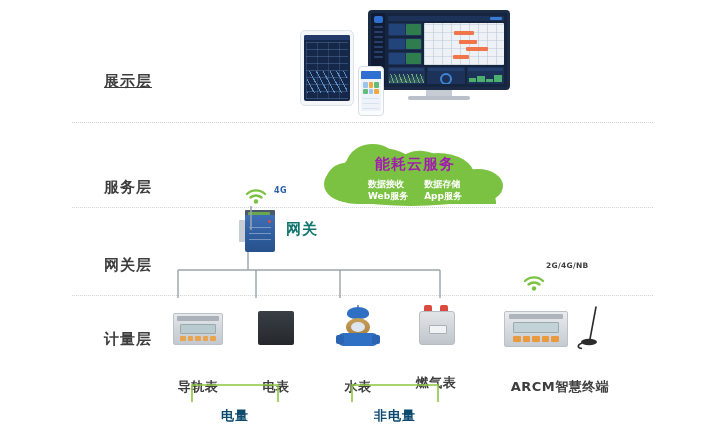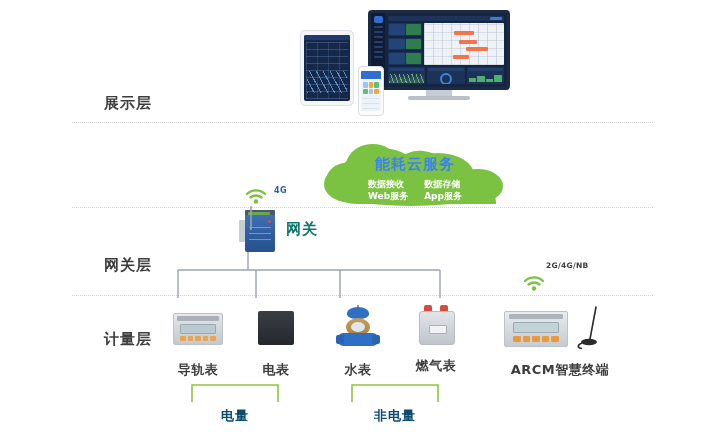--- a/index.html
+++ b/index.html
@@ -36,21 +36,21 @@
   .layer-label {
     position: absolute;
     left: 104px;
     width: 90px;
     font-size: 15px;
     font-weight: 700;
     letter-spacing: 1px;
     color: #3d3d3d;
     white-space: nowrap;
   }
-  .layer-label.l1 { top: 94px; }
+  .layer-label.l1 { top: 72px; text-decoration: underline; }
   .layer-label.l2 { top: 178px; }
   .layer-label.l3 { top: 256px; }
   .layer-label.l4 { top: 330px; }
 
   
   .display-layer {
     position: absolute;
     left: 300px;
     top: 8px;
     width: 240px;
@@ -152,21 +152,21 @@
   .ph-grid i.g { background:#63bd7a;}
   .ph-rows { position:absolute; left:2px; right:2px; top:26px; bottom:2px;
     background: repeating-linear-gradient(0deg, #d6e2ef 0 1px, transparent 1px 5px);}
 
   
   .cloud-wrap { position:absolute; left: 320px; top: 142px; width: 190px; height: 66px; }
   .cloud-svg { position:absolute; inset:0; }
   .cloud-text { position:absolute; inset:0; text-align:center; }
   .cloud-title {
     position:absolute; left:0; right:0; top:13px;
-    font-size: 15px; font-weight: 700; color:#3b82f6; letter-spacing:1px;
+    font-size: 15px; font-weight: 700; color:#a21caf; letter-spacing:1px;
   }
   .cloud-sub { position:absolute; left:0; right:0; top:36px; display:flex; justify-content:center; gap:16px;}
   .cloud-col { font-size: 9px; font-weight:700; color:#ffffff; line-height: 12px; text-align:left;}
 
   
   .gateway-wrap { position:absolute; left: 238px; top: 186px; width: 130px; height: 66px;}
   .wifi-ico { position:absolute; left: 6px; top: 0px; width: 24px; height: 18px;}
   .tag-4g {
     position:absolute; left: 36px; top: 0px;
     font-size: 8px; font-weight:700; color:#2a5fa8; letter-spacing:.5px;
@@ -187,21 +187,21 @@
     font-size: 15px; font-weight:700; color:#0f766e; letter-spacing:1px; white-space:nowrap;
   }
 
   
   .tree { position:absolute; left: 170px; top: 252px; width: 300px; height: 46px; }
 
   
   .meter { position:absolute; width: 76px; text-align:center;}
   .meter .art { height: 52px; position:relative; }
   .meter .cap {
-    font-size: 13px; font-weight:700; color:#3d3d3d; letter-spacing:.5px; margin-top: 4px; white-space:nowrap;
+    font-size: 13px; font-weight:700; color:#3d3d3d; letter-spacing:.5px; margin-top: 21px; white-space:nowrap;
   }
   .m1 { left: 160px; top: 305px; }
   .m2 { left: 238px; top: 305px; }
   .m3 { left: 320px; top: 305px; }
   .m4 { left: 398px; top: 301px; }
   .m5 { left: 500px; top: 305px; width: 120px;}
 
   
   .din { position:absolute; left:50%; transform:translateX(-50%); top:8px; width:48px; height:30px;
     background: linear-gradient(180deg,#e6e9ec 0%,#d3d8dd 45%, #c3c9cf 100%);
@@ -257,20 +257,21 @@
 </head>
 <body>
 
 <div class="stage">
 
   <div class="divider d1"></div>
   <div class="divider d2"></div>
   <div class="divider d3"></div>
 
   <div class="layer-label l1">展示层</div>
+  <div class="layer-label l2">服务层</div>
   <div class="layer-label l3">网关层</div>
   <div class="layer-label l4">计量层</div>
 
   <div class="display-layer">
 
     <div class="monitor">
       <div class="monitor-bezel">
         <div class="monitor-screen">
           <div class="ms-side">
             <span class="logo"></span>

